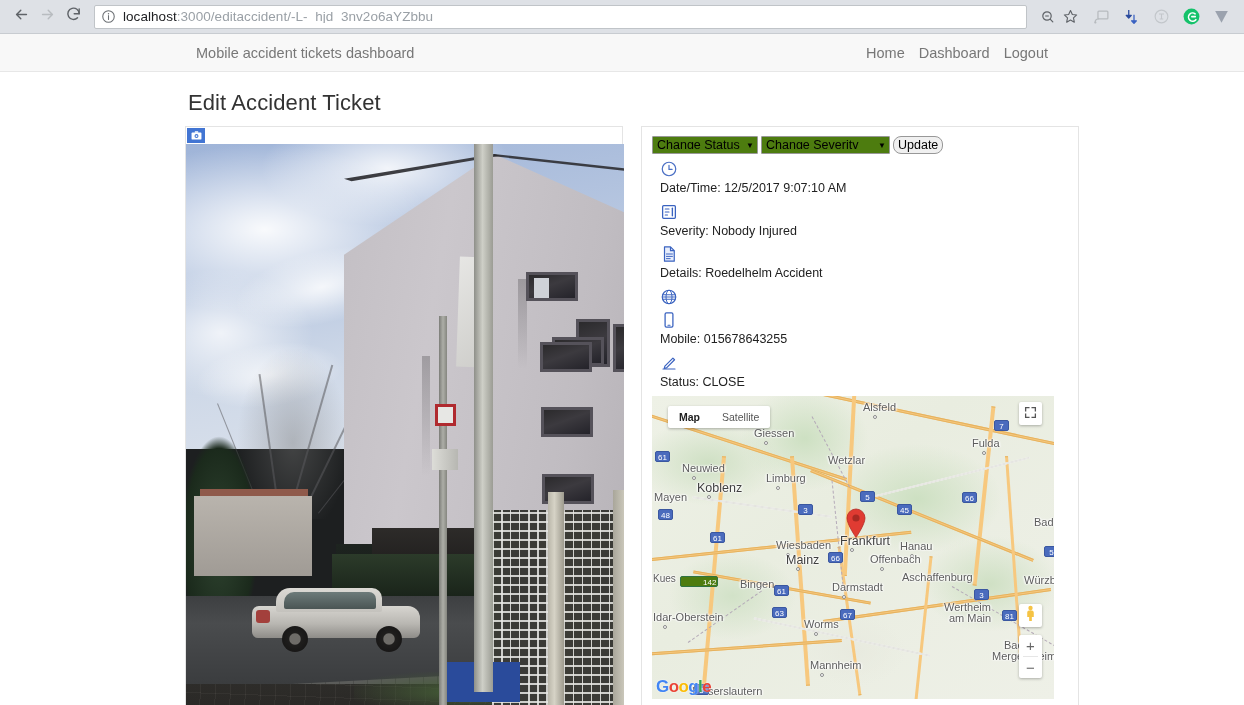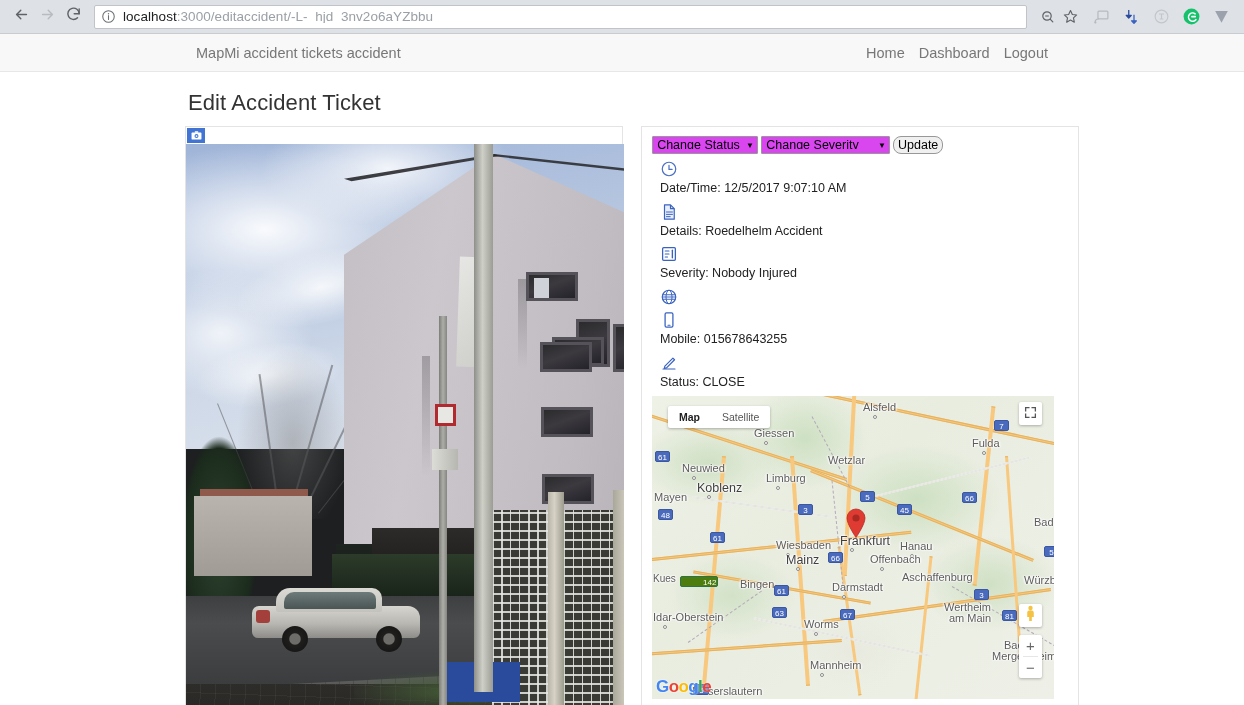--- a/index.html
+++ b/index.html
@@ -336,27 +336,26 @@
     align-items: center;
     gap: 3px;
     margin: 0 0 6px 2px;
   }
   select.native {
     -webkit-appearance: none;
     appearance: none;
     font-family: "Liberation Sans", sans-serif;
     font-size: 12.5px;
     color: #000;
-    background: #d946ef;
+    background: #4d7c0f;
     border: 1px solid #989898;
     border-radius: 1px;
     padding: 1px 17px 4px 4px;
     height: 18px;
     line-height: 14px;
-    text-align: center;
   }
   .sel-wrap { position: relative; display: inline-block; }
   .sel-wrap .caret {
     position: absolute;
     right: 4px; top: 50%;
     transform: translateY(-50%);
     font-size: 8px;
     color: #000;
     pointer-events: none;
   }
@@ -614,21 +613,21 @@
     <div class="ext-icon">
       <svg width="19" height="19" viewBox="0 0 24 24">
           <path d="M4 5h16L12 20z" fill="#9ba2ae"></path>
         </svg>
     </div>
   </div>
 </div>
 
 <div id="site-nav">
   <div id="nav-inner">
-    <div id="brand">MapMi accident tickets accident</div>
+    <div id="brand">Mobile accident tickets dashboard</div>
     <div id="nav-links">
       <a href="#">Home</a>
       <a href="#">Dashboard</a>
       <a href="#">Logout</a>
     </div>
   </div>
 </div>
 
 <div id="page">
   <h1 id="page-title">Edit Accident Ticket</h1>
@@ -735,37 +734,37 @@
               <circle cx="12" cy="12" r="9" fill="none" stroke="#4a6fc4" stroke-width="1.6"></circle>
               <path d="M12 7v5.4h4.2" fill="none" stroke="#4a6fc4" stroke-width="1.6" stroke-linecap="round"></path>
             </svg>
         </span>
         <div class="info-text">Date/Time: 12/5/2017 9:07:10 AM</div>
       </div>
 
       <div class="info-block">
         <span class="info-icon">
           <svg width="18" height="18" viewBox="0 0 24 24">
+              <rect x="3.5" y="3.5" width="17" height="17" rx="1.4" fill="none" stroke="#3a63c0" stroke-width="1.7"></rect>
+              <path d="M7 8h5M7 12h5M7 16h3" stroke="#3a63c0" stroke-width="1.5" stroke-linecap="round"></path>
+              <path d="M16.5 7v10" stroke="#3a63c0" stroke-width="1.8" stroke-linecap="round"></path>
+            </svg>
+        </span>
+        <div class="info-text">Severity: Nobody Injured</div>
+      </div>
+
+      <div class="info-block">
+        <span class="info-icon">
+          <svg width="18" height="18" viewBox="0 0 24 24">
               <path d="M6 2.5h8l5 5v14H6z" fill="#e8eefc" stroke="#3a63c0" stroke-width="1.6" stroke-linejoin="round"></path>
               <path d="M14 2.5v5h5" fill="none" stroke="#3a63c0" stroke-width="1.6" stroke-linejoin="round"></path>
               <path d="M8.6 12h8M8.6 15.2h8M8.6 18.2h5" stroke="#3a63c0" stroke-width="1.3" stroke-linecap="round"></path>
             </svg>
         </span>
         <div class="info-text">Details: Roedelhelm Accident</div>
-      </div>
-
-      <div class="info-block">
-        <span class="info-icon">
-          <svg width="18" height="18" viewBox="0 0 24 24">
-              <rect x="3.5" y="3.5" width="17" height="17" rx="1.4" fill="none" stroke="#3a63c0" stroke-width="1.7"></rect>
-              <path d="M7 8h5M7 12h5M7 16h3" stroke="#3a63c0" stroke-width="1.5" stroke-linecap="round"></path>
-              <path d="M16.5 7v10" stroke="#3a63c0" stroke-width="1.8" stroke-linecap="round"></path>
-            </svg>
-        </span>
-        <div class="info-text">Severity: Nobody Injured</div>
       </div>
 
       <div class="info-block">
         <span class="info-icon">
           <svg width="18" height="18" viewBox="0 0 24 24">
               <circle cx="12" cy="12" r="9" fill="none" stroke="#3a63c0" stroke-width="1.6"></circle>
               <ellipse cx="12" cy="12" rx="4" ry="9" fill="none" stroke="#3a63c0" stroke-width="1.3"></ellipse>
               <path d="M3.3 9h17.4M3.3 15h17.4M3 12h18" stroke="#3a63c0" stroke-width="1.3"></path>
             </svg>
         </span>

